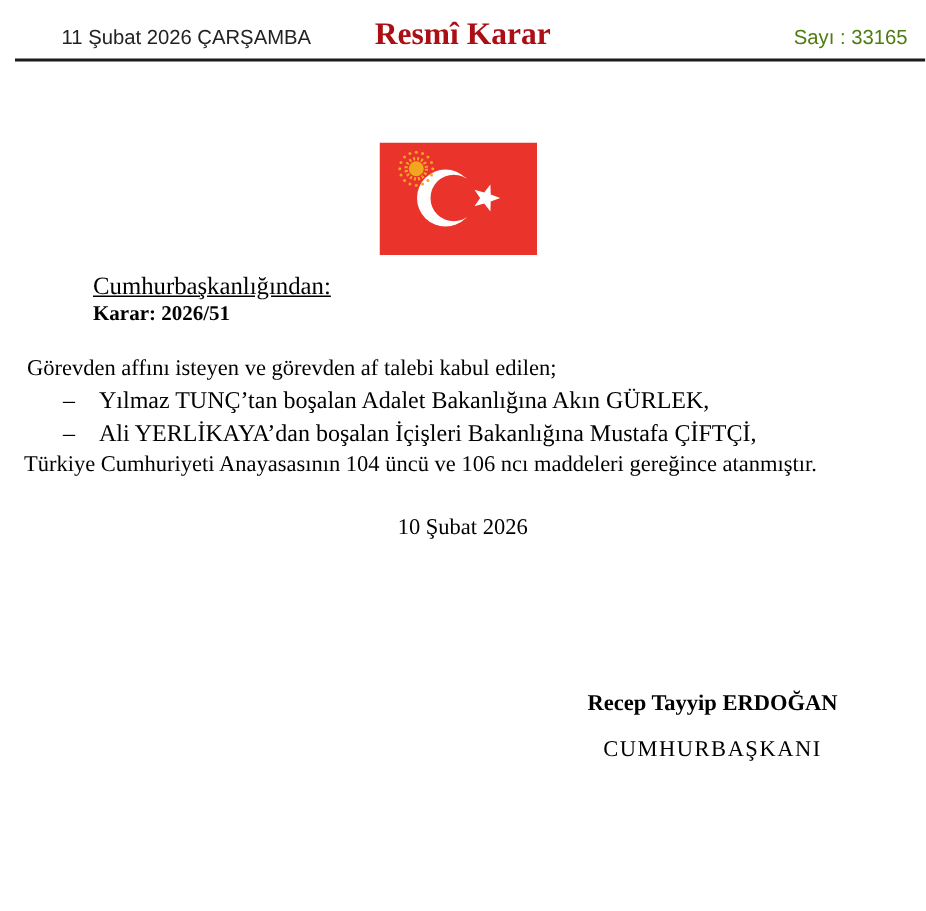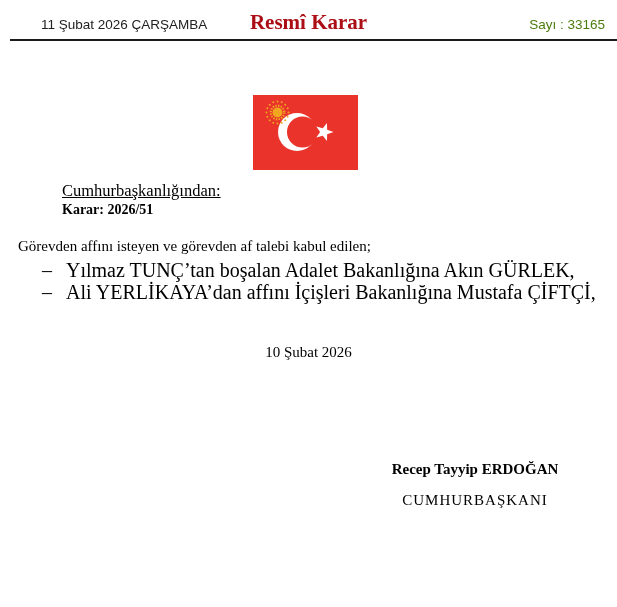--- a/index.html
+++ b/index.html
@@ -47,21 +47,21 @@
     font-size:16.5px; text-decoration:underline; white-space:nowrap;
   }
   .decree-number {
     position:absolute; left:62px; top:202px;
     font-size:14px; font-weight:bold; white-space:nowrap;
   }
   .intro {
     position:absolute; left:18px; top:238px;
     font-size:15px; white-space:nowrap;
   }
-  .item { position:absolute; font-size:20px; white-space:nowrap; }
+  .item { position:absolute; font-size:16px; white-space:nowrap; }
   .item .dash { display:inline-block; width:24px; }
   .item-1 { left:42px; top:259px; }
   .item-2 { left:42px; top:281px; }
   .closing {
     position:absolute; left:16px; top:302px;
     font-size:15px; white-space:nowrap;
   }
   .decree-date {
     position:absolute; left:0; top:344px; width:100%;
     text-align:center; font-size:15px; white-space:nowrap;
@@ -117,23 +117,24 @@
 
   <div class="authority">Cumhurbaşkanlığından:</div>
   <div class="decree-number">Karar: 2026/51</div>
 
   <div class="intro">Görevden affını isteyen ve görevden af talebi kabul edilen;</div>
 
   <div class="item item-1">
     <span class="dash">–</span><span>Yılmaz TUNÇ’tan boşalan Adalet Bakanlığına Akın GÜRLEK,</span>
   </div>
   <div class="item item-2">
-    <span class="dash">–</span><span>Ali YERLİKAYA’dan affını İçişleri Bakanlığına Mustafa ÇİFTÇİ,</span>
+    <span class="dash">–</span><span>Ali YERLİKAYA’dan boşalan İçişleri Bakanlığına Mustafa ÇİFTÇİ,</span>
   </div>
 
+  <div class="closing">Türkiye Cumhuriyeti Anayasasının 104 üncü ve 106 ncı maddeleri gereğince atanmıştır.</div>
 
   <div class="decree-date">10 Şubat 2026</div>
 
   <div class="sig-block">
     <div class="sig-name">Recep Tayyip ERDOĞAN</div>
     <div class="sig-title">CUMHURBAŞKANI</div>
   </div>
 
 </div>
 

